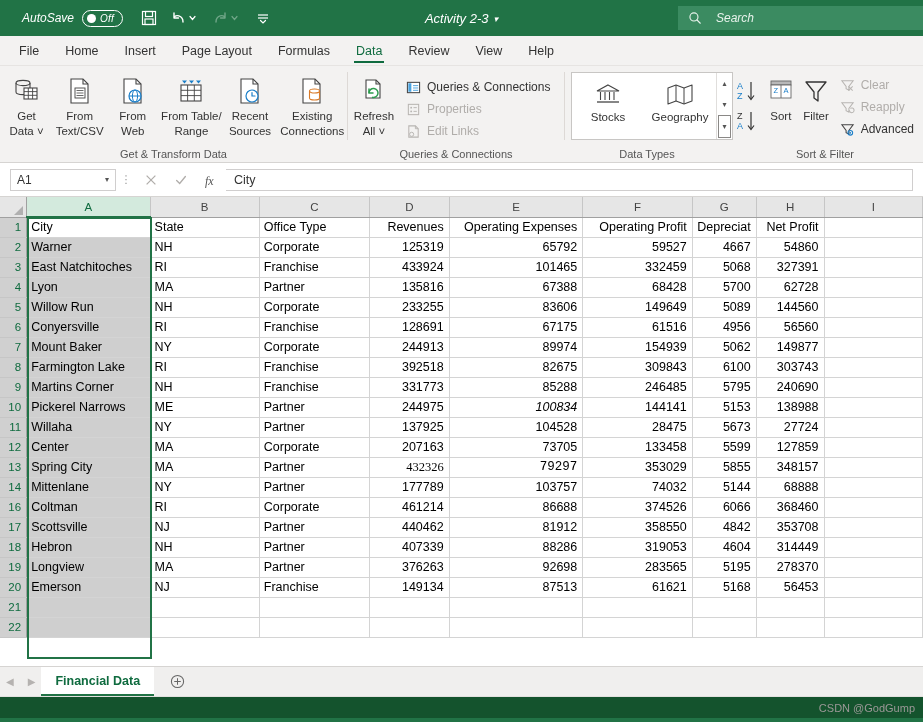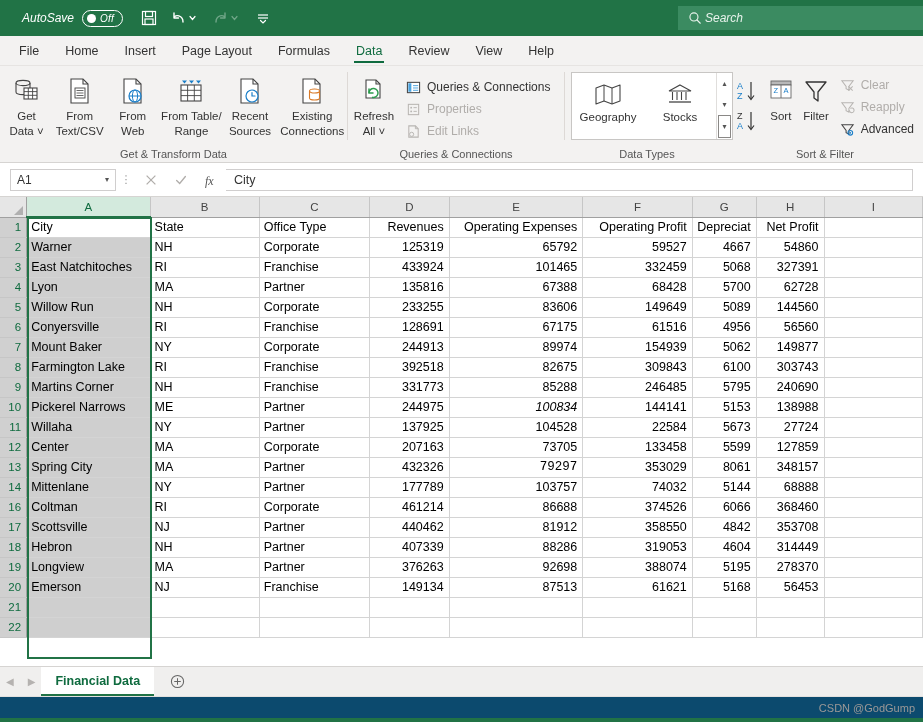--- a/index.html
+++ b/index.html
@@ -35,21 +35,21 @@
 
   .doc-title {
     position: absolute; left: 0; right: 0; text-align: center;
     font-size: 13px; color: #fff; pointer-events: none;
   }
   .doc-title span { pointer-events: auto; }
   .title-caret { font-size: 9px; margin-left: 5px; vertical-align: middle; }
 
   .searchbox {
     position: absolute; right: 0px; top: 6px; height: 24px; width: 245px;
-    background: #3b8b61; display: flex; align-items: center; padding: 0 10px; gap: 3px;
+    background: #3b8b61; display: flex; align-items: center; padding: 0 10px; gap: 14px;
   }
   .searchbox .sr-txt { font-size: 12px; color: #e8f3ec; }
 
   
   .tabstrip {
     height: 30px; background: #f3f2f1; display: flex; align-items: flex-end;
     padding-left: 6px; flex: 0 0 30px; border-bottom: 1px solid #e6e4e2;
   }
   .tab {
     font-size: 12.5px; color: #333; padding: 4px 13px 7px 13px; position: relative; cursor: default;
@@ -170,21 +170,21 @@
     display: flex; align-items: center; padding: 0 14px; font-size: 12.5px; color: #444;
     border-right: 1px solid #dedbd9; cursor: default;
   }
   .sheettab.active {
     background: #fff; color: #0f6b3f; font-weight: bold; border-bottom: 2px solid #217346;
     border-right: none; border-left: none;
   }
   .addsheet { display: flex; align-items: center; padding: 0 16px; }
 
   .statusbar {
-    height: 22px; background: #0c4a6e; display: flex; align-items: center; flex: 0 0 22px;
+    height: 22px; background: #14532d; display: flex; align-items: center; flex: 0 0 22px;
     justify-content: flex-end; padding-right: 8px; border-top: 1px solid #e3e1df; padding-left: 27px;
   }
   .watermark { font-size: 11px; color: #9b9897; }
   .bottomline { height: 4px; background: #217346; flex: 0 0 4px; }
 </style>
 </head>
 <body>
 
 <div class="app">
 
@@ -219,20 +219,23 @@
       </div>
       <div class="qat-btn">
         <svg width="16" height="16" viewBox="0 0 16 16">
           <line x1="3" y1="5" x2="13" y2="5" stroke="#fff" stroke-width="1.2"></line>
           <line x1="3" y1="8" x2="13" y2="8" stroke="#fff" stroke-width="1.2"></line>
           <path d="M5.5 10.5 L8 13 L10.5 10.5" fill="none" stroke="#fff" stroke-width="1.2" stroke-linecap="round"></path>
         </svg>
       </div>
     </div>
 
+    <div class="doc-title">
+      <span>Activity 2-3</span><span class="title-caret">▾</span>
+    </div>
 
     <div class="searchbox">
       <svg width="14" height="14" viewBox="0 0 16 16">
         <circle cx="6.8" cy="6.8" r="4.6" fill="none" stroke="#e8f3ec" stroke-width="1.3"></circle>
         <line x1="10.3" y1="10.3" x2="14" y2="14" stroke="#e8f3ec" stroke-width="1.3" stroke-linecap="round"></line>
       </svg>
       <span class="sr-txt">Search</span>
     </div>
   </div>
 
@@ -395,37 +398,37 @@
       </div>
       <div class="gtitle">Queries &amp; Connections</div>
     </div>
 
     <div class="gsep"></div>
 
     <div class="rgroup" style="width:164px">
       <div class="gbody" style="padding-left:6px">
         <div class="dtgallery">
           <div class="dtitem">
-            <svg width="32" height="28" viewBox="0 0 32 28">
-              <path d="M4 7 L12 4 L20 7 L28 4 V20 L20 23 L12 20 L4 23 Z" fill="none" stroke="#444" stroke-width="1.1" stroke-linejoin="round"></path>
-              <line x1="12" y1="4" x2="12" y2="20" stroke="#444" stroke-width="1"></line>
-              <line x1="20" y1="7" x2="20" y2="23" stroke="#444" stroke-width="1"></line>
-            </svg>
-            <span class="lb">Geography</span>
-          </div>
-          <div class="dtitem">
             <svg width="30" height="28" viewBox="0 0 30 28">
               <path d="M15 4 L26 10 H4 Z" fill="none" stroke="#444" stroke-width="1.1"></path>
               <line x1="7.5" y1="11" x2="7.5" y2="19" stroke="#444" stroke-width="1.1"></line>
               <line x1="12" y1="11" x2="12" y2="19" stroke="#444" stroke-width="1.1"></line>
               <line x1="16.5" y1="11" x2="16.5" y2="19" stroke="#444" stroke-width="1.1"></line>
               <line x1="21" y1="11" x2="21" y2="19" stroke="#444" stroke-width="1.1"></line>
               <line x1="4" y1="21" x2="26" y2="21" stroke="#444" stroke-width="1.3"></line>
             </svg>
             <span class="lb">Stocks</span>
+          </div>
+          <div class="dtitem">
+            <svg width="32" height="28" viewBox="0 0 32 28">
+              <path d="M4 7 L12 4 L20 7 L28 4 V20 L20 23 L12 20 L4 23 Z" fill="none" stroke="#444" stroke-width="1.1" stroke-linejoin="round"></path>
+              <line x1="12" y1="4" x2="12" y2="20" stroke="#444" stroke-width="1"></line>
+              <line x1="20" y1="7" x2="20" y2="23" stroke="#444" stroke-width="1"></line>
+            </svg>
+            <span class="lb">Geography</span>
           </div>
           <div class="dtscroll">
             <div>▴</div>
             <div>▾</div>
             <div style="border:1px solid #8a8886;margin:1px">▾</div>
           </div>
         </div>
       </div>
       <div class="gtitle">Data Types</div>
     </div>
@@ -671,21 +674,21 @@
             <td class="cell num" style="width: 68px;">138988</td>
             <td class="cell" style="width: 92px;"></td>
           </tr>
           <tr>
             <td class="rowhead sel">11</td>
             <td class="cell selcol" style="width: 124px;">Willaha</td>
             <td class="cell" style="width: 112px;">NY</td>
             <td class="cell" style="width: 112px;">Partner</td>
             <td class="cell num" style="width: 80px;">137925</td>
             <td class="cell num" style="width: 134px;">104528</td>
-            <td class="cell num" style="width: 110px;">22584</td>
+            <td class="cell num" style="width: 110px;">28475</td>
             <td class="cell num" style="width: 64px;">5673</td>
             <td class="cell num" style="width: 68px;">27724</td>
             <td class="cell" style="width: 92px;"></td>
           </tr>
           <tr>
             <td class="rowhead sel">12</td>
             <td class="cell selcol" style="width: 124px;">Center</td>
             <td class="cell" style="width: 112px;">MA</td>
             <td class="cell" style="width: 112px;">Corporate</td>
             <td class="cell num" style="width: 80px;">207163</td>
@@ -693,24 +696,24 @@
             <td class="cell num" style="width: 110px;">133458</td>
             <td class="cell num" style="width: 64px;">5599</td>
             <td class="cell num" style="width: 68px;">127859</td>
             <td class="cell" style="width: 92px;"></td>
           </tr>
           <tr>
             <td class="rowhead sel">13</td>
             <td class="cell selcol" style="width: 124px;">Spring City</td>
             <td class="cell" style="width: 112px;">MA</td>
             <td class="cell" style="width: 112px;">Partner</td>
-            <td class="cell num" style="width: 80px;">432326</td>
+            <td class="cell num" style="width: 80px; font-family: Liberation Serif, serif;">432326</td>
             <td class="cell num" style="width: 134px; font-family: Liberation Mono, monospace;">79297</td>
             <td class="cell num" style="width: 110px;">353029</td>
-            <td class="cell num" style="width: 64px;">8061</td>
+            <td class="cell num" style="width: 64px;">5855</td>
             <td class="cell num" style="width: 68px;">348157</td>
             <td class="cell" style="width: 92px;"></td>
           </tr>
           <tr>
             <td class="rowhead sel">14</td>
             <td class="cell selcol" style="width: 124px;">Mittenlane</td>
             <td class="cell" style="width: 112px;">NY</td>
             <td class="cell" style="width: 112px;">Partner</td>
             <td class="cell num" style="width: 80px;">177789</td>
             <td class="cell num" style="width: 134px;">103757</td>
@@ -755,21 +758,21 @@
             <td class="cell num" style="width: 68px;">314449</td>
             <td class="cell" style="width: 92px;"></td>
           </tr>
           <tr>
             <td class="rowhead sel">19</td>
             <td class="cell selcol" style="width: 124px;">Longview</td>
             <td class="cell" style="width: 112px;">MA</td>
             <td class="cell" style="width: 112px;">Partner</td>
             <td class="cell num" style="width: 80px;">376263</td>
             <td class="cell num" style="width: 134px;">92698</td>
-            <td class="cell num" style="width: 110px;">388074</td>
+            <td class="cell num" style="width: 110px;">283565</td>
             <td class="cell num" style="width: 64px;">5195</td>
             <td class="cell num" style="width: 68px;">278370</td>
             <td class="cell" style="width: 92px;"></td>
           </tr>
           <tr>
             <td class="rowhead sel">20</td>
             <td class="cell selcol" style="width: 124px;">Emerson</td>
             <td class="cell" style="width: 112px;">NJ</td>
             <td class="cell" style="width: 112px;">Franchise</td>
             <td class="cell num" style="width: 80px;">149134</td>

